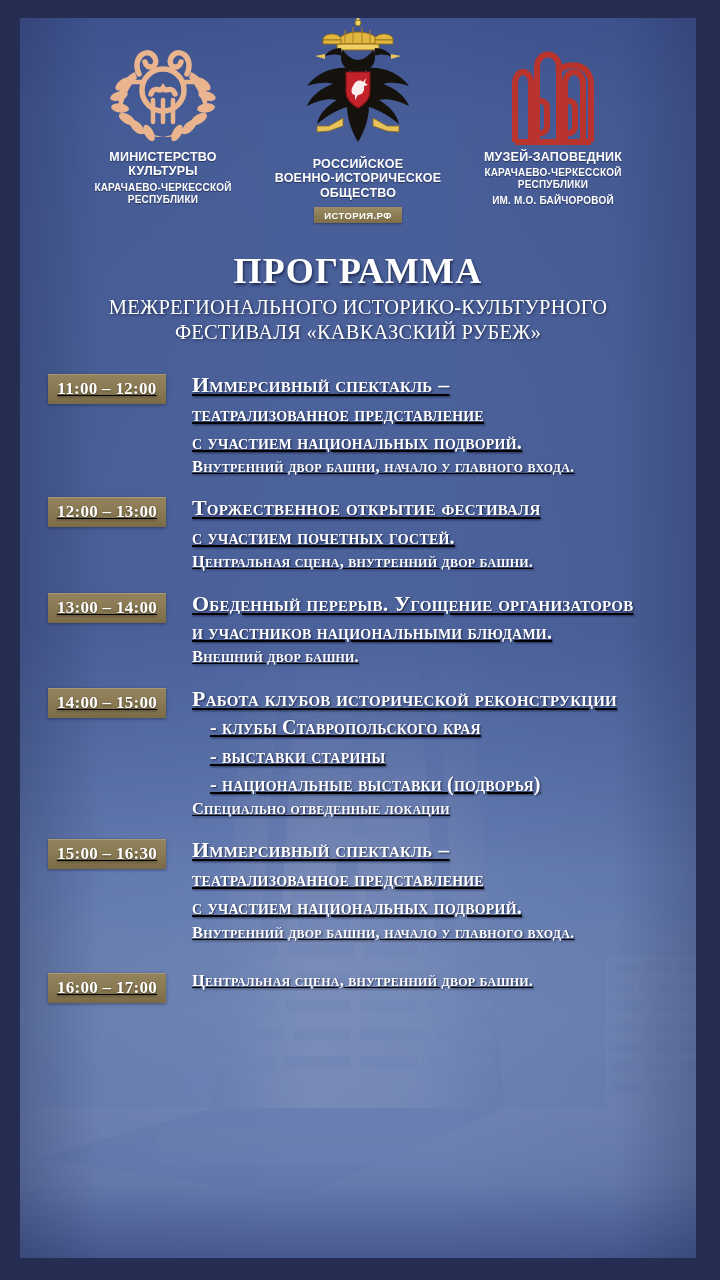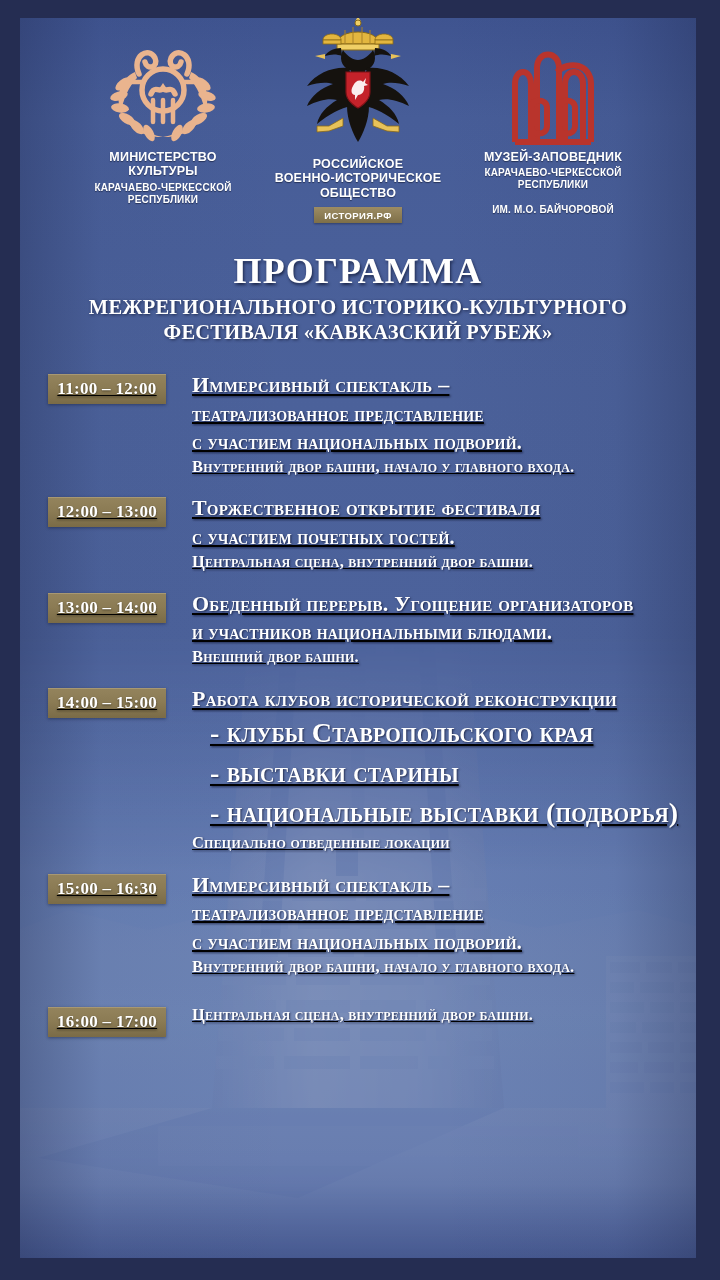--- a/index.html
+++ b/index.html
@@ -124,21 +124,21 @@
   .title-main {
     font-family: "Liberation Serif", serif;
     font-weight: 700;
     font-size: 36px;
     letter-spacing: 1.2px;
     text-shadow: 1px 2px 3px rgba(14,20,48,.75);
     line-height: 1.05;
   }
   .title-sub {
     font-family: "Liberation Serif", serif;
-    font-weight: 700;
+    font-weight: 400;
     font-size: 20.5px;
     letter-spacing: .2px;
     line-height: 1.22;
     margin-top: 4px;
     text-shadow: 1px 1px 3px rgba(14,20,48,.7);
   }
 
   
   .schedule {
     position: relative;
@@ -176,21 +176,21 @@
   }
   .line {
     font-family: "Liberation Serif", serif;
     font-variant: small-caps;
     font-weight: 700;
     text-shadow: 1px 1px 2px rgba(14,20,48,.72);
     white-space: nowrap;
   }
   .line.lead   { font-size: 22px;   line-height: 1.30; letter-spacing: .2px; }
   .line.body   { font-size: 20px;   line-height: 1.42; letter-spacing: .2px; }
-  .line.bullet { font-size: 28px;   line-height: 1.42; letter-spacing: .2px; padding-left: 18px; }
+  .line.bullet { font-size: 20px;   line-height: 1.42; letter-spacing: .2px; padding-left: 18px; }
   .line.venue  { font-size: 16.5px; line-height: 1.34; letter-spacing: .2px; }
   .line.note   { font-size: 16.5px; line-height: 1.34; letter-spacing: .2px; }
 </style>
 </head>
 <body>
 
 <div class="poster">
   <div class="poster-inner">
 
     <div class="bg-base"></div>
@@ -429,21 +429,21 @@
 
               <path d="M62 104 L62 70 C62 60, 78 60, 78 70 L78 88 C78 98, 62 98, 62 88"></path>
 
               <path d="M18 104 L94 104" stroke-width="6"></path>
             </g>
           </svg>
         </div>
         <div class="org-name l1">МУЗЕЙ-ЗАПОВЕДНИК</div>
         <div class="org-name l2" style="margin-top:3px">КАРАЧАЕВО-ЧЕРКЕССКОЙ</div>
         <div class="org-name l2">РЕСПУБЛИКИ</div>
-        <div class="org-name l2" style="margin-top:13px">ИМ. М.О. БАЙЧОРОВОЙ</div>
+        <div class="org-name l2" style="margin-top:4px">ИМ. М.О. БАЙЧОРОВОЙ</div>
       </div>
     </div>
 
     <div class="title-wrap">
       <div class="title-main">ПРОГРАММА</div>
       <div class="title-sub">МЕЖРЕГИОНАЛЬНОГО ИСТОРИКО-КУЛЬТУРНОГО</div>
       <div class="title-sub" style="margin-top:0">ФЕСТИВАЛЯ «КАВКАЗСКИЙ РУБЕЖ»</div>
     </div>
 
     <div class="schedule">

